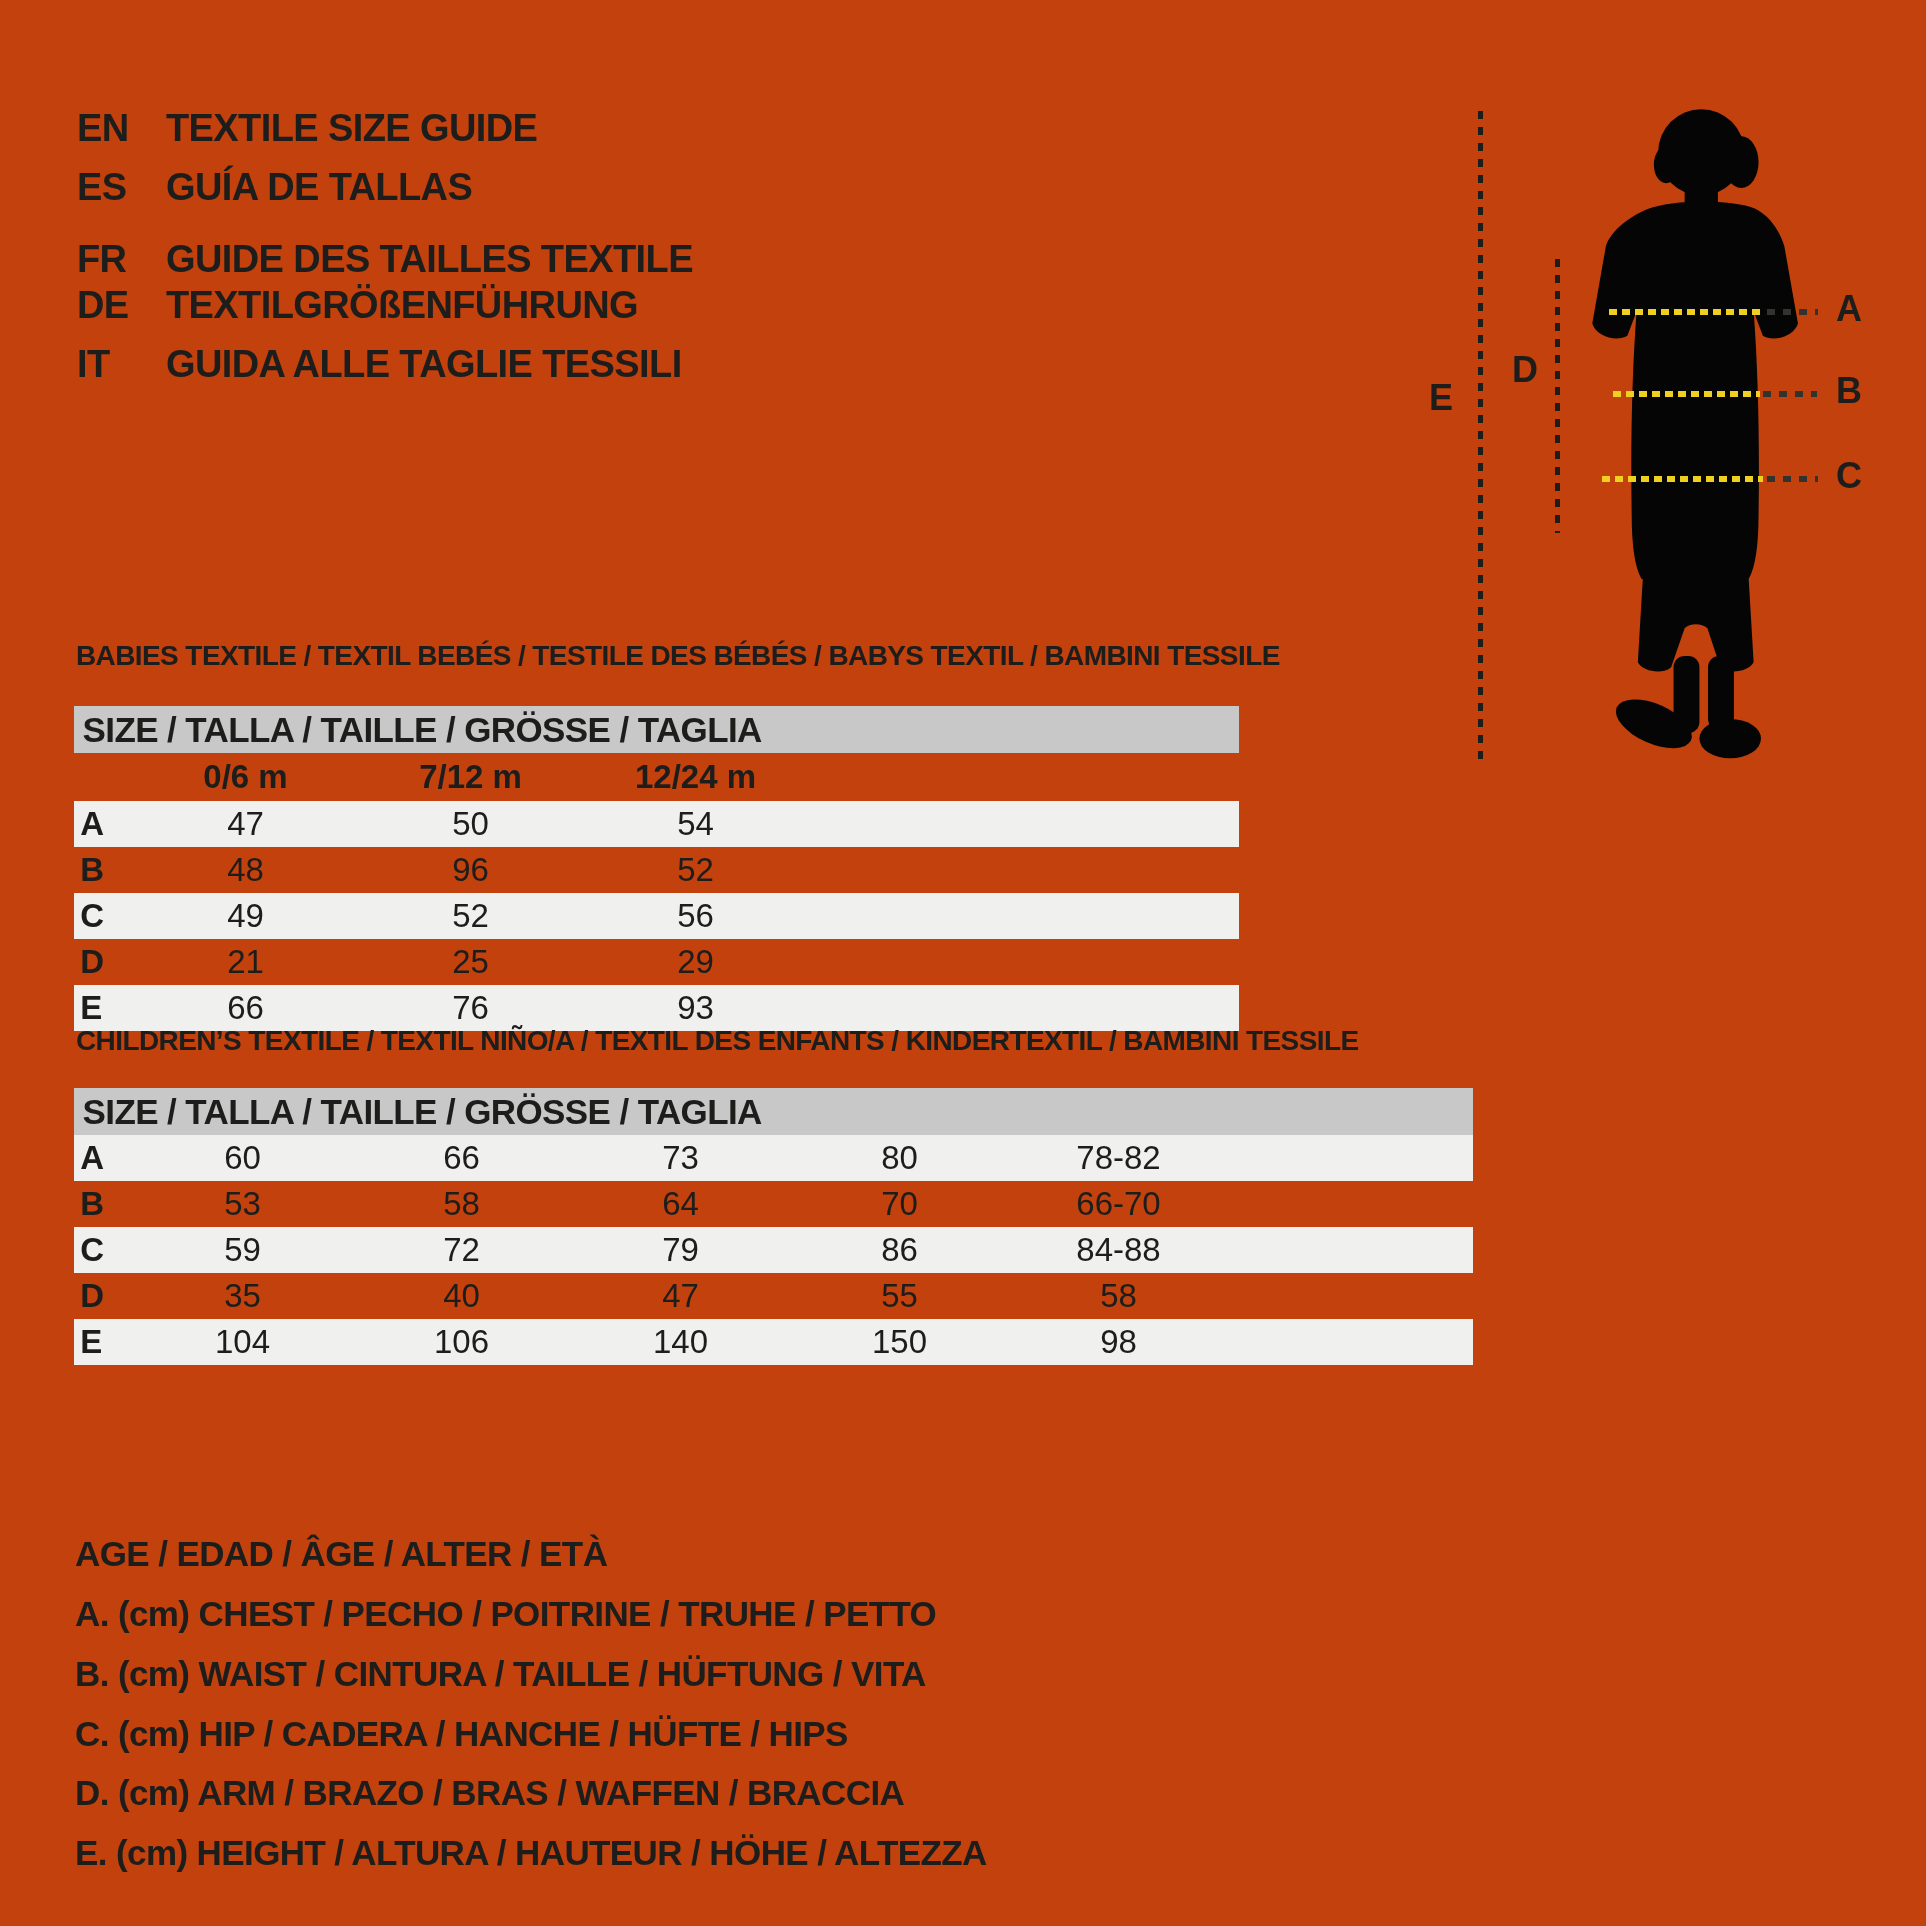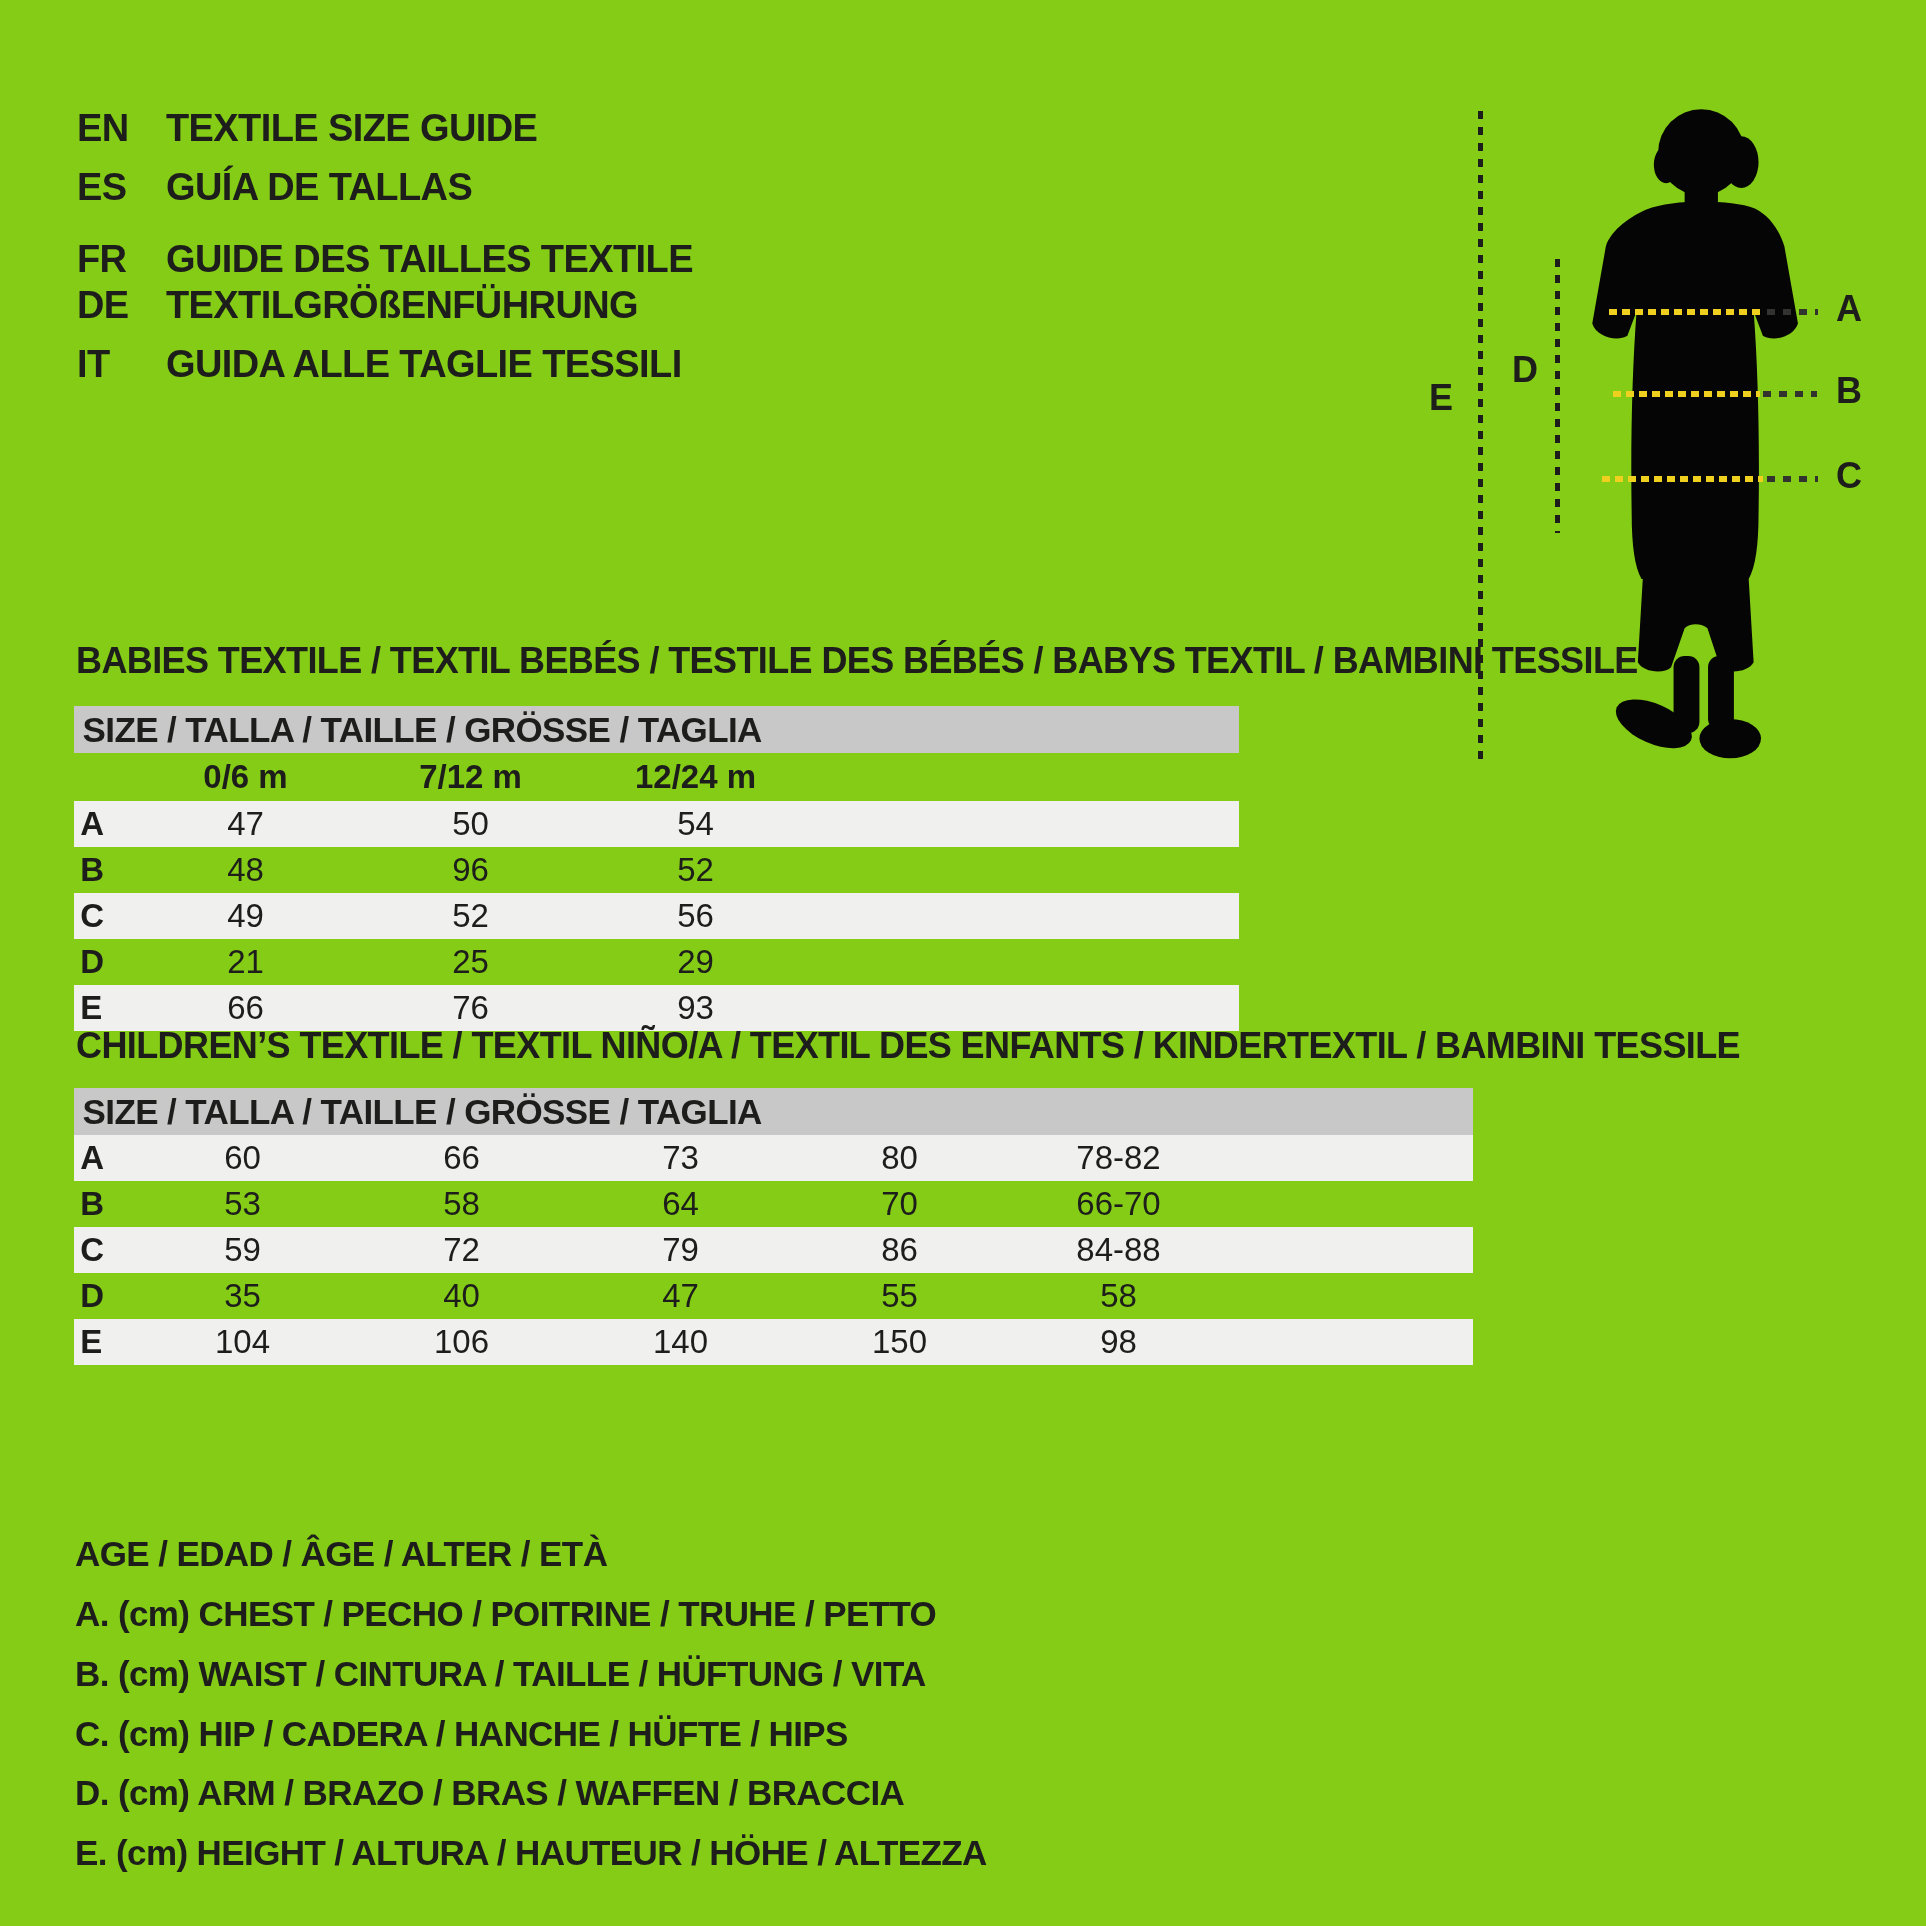--- a/index.html
+++ b/index.html
@@ -1,35 +1,35 @@
 <!DOCTYPE html>
 <html style="font-size:10px"><head>
 <meta charset="utf-8">
 <style>
   html,body{margin:0;padding:0;background:#ffffff;}
   .page{
-    position:relative;width:1926px;height:1926px;background:#84cc16;overflow:hidden;
+    position:relative;width:1926px;height:1926px;background:#c2410c;overflow:hidden;
     font-family:"Liberation Sans","DejaVu Sans",sans-serif;color:#1d1d1b;
   }
   
   .lang-row{position:absolute;left:77px;height:59px;line-height:59px;white-space:nowrap;}
   .lang-code{display:inline-block;width:89px;font-size:38px;font-weight:bold;letter-spacing:-0.6px;}
   .lang-title{display:inline-block;font-size:38px;font-weight:bold;letter-spacing:-0.6px;}
 
   
   .fig-svg{position:absolute;left:1581px;top:108px;width:227px;height:654px;}
   .vdots{position:absolute;width:5px;background:repeating-linear-gradient(to bottom,#1d1d1b 0 8px,transparent 8px 16px);}
   .e-line{left:1478px;top:111px;height:653px;}
   .d-line{left:1555px;top:259px;height:274px;}
   .hdash-y{position:absolute;height:6.2px;background:repeating-linear-gradient(to right,#f0d01e 0 8px,transparent 8px 13px);}
   .hdash-k{position:absolute;height:6.2px;background:repeating-linear-gradient(to right,#32322f 0 8px,transparent 8px 16px);}
   .fig-letter{position:absolute;font-size:36px;font-weight:bold;letter-spacing:-0.6px;}
 
   
-  .sec-heading{position:absolute;left:76px;font-size:36px;font-weight:bold;letter-spacing:-0.6px;white-space:nowrap;}
+  .sec-heading{position:absolute;left:76px;font-size:28px;font-weight:bold;letter-spacing:-0.6px;white-space:nowrap;}
 
   
   .tbl{position:absolute;left:74px;}
   .band{background:#c8c8c8;height:47px;line-height:47px;font-size:35px;font-weight:bold;letter-spacing:-0.6px;padding-left:8.6px;white-space:nowrap;}
   .trow{display:grid;height:46px;line-height:46px;font-size:33px;}
   .colrow{height:48px;line-height:48px;font-weight:bold;}
   .babies-grid{grid-template-columns:59px 225px 225px 225px auto;}
   .children-grid{grid-template-columns:59px 219px 219px 219px 219px 219px auto;}
   .shade{background:#f0f0ef;}
   .cl{text-align:left;padding-left:6.2px;font-weight:bold;}

